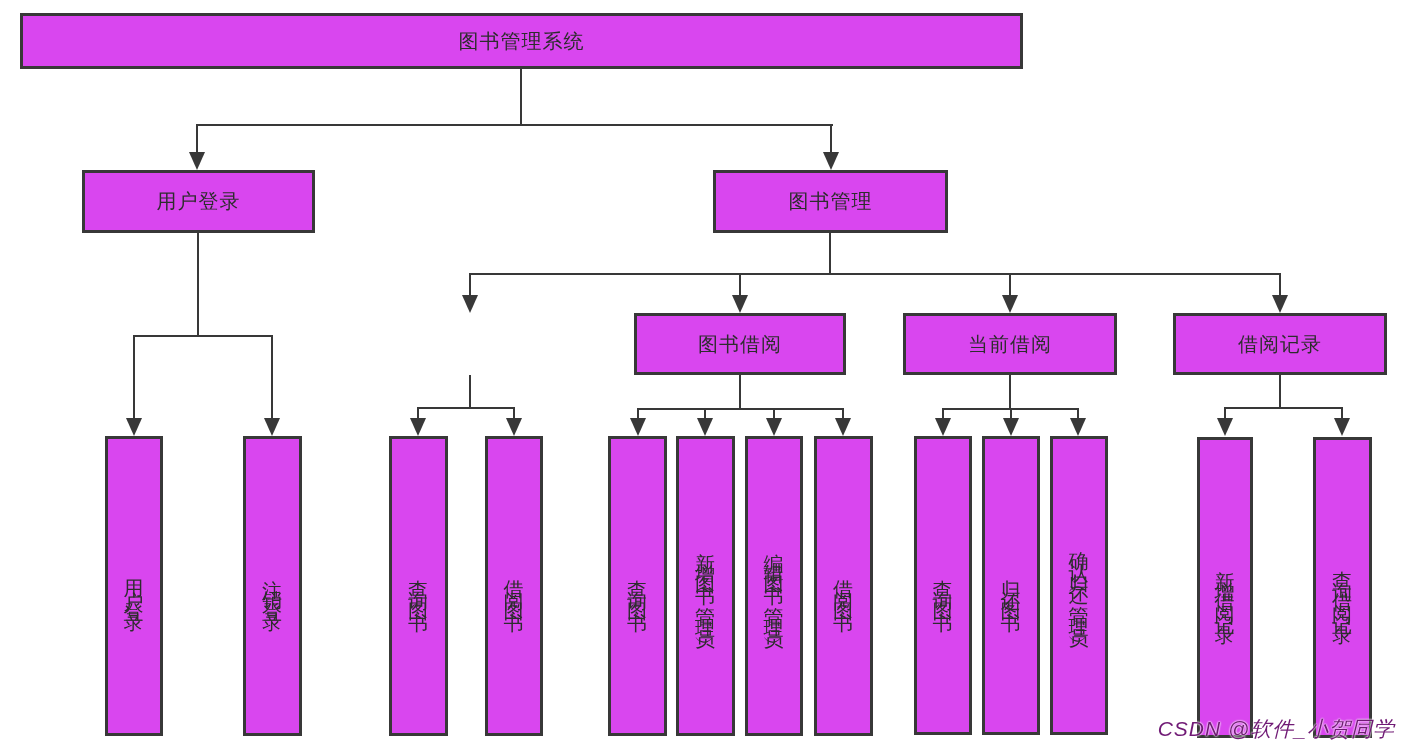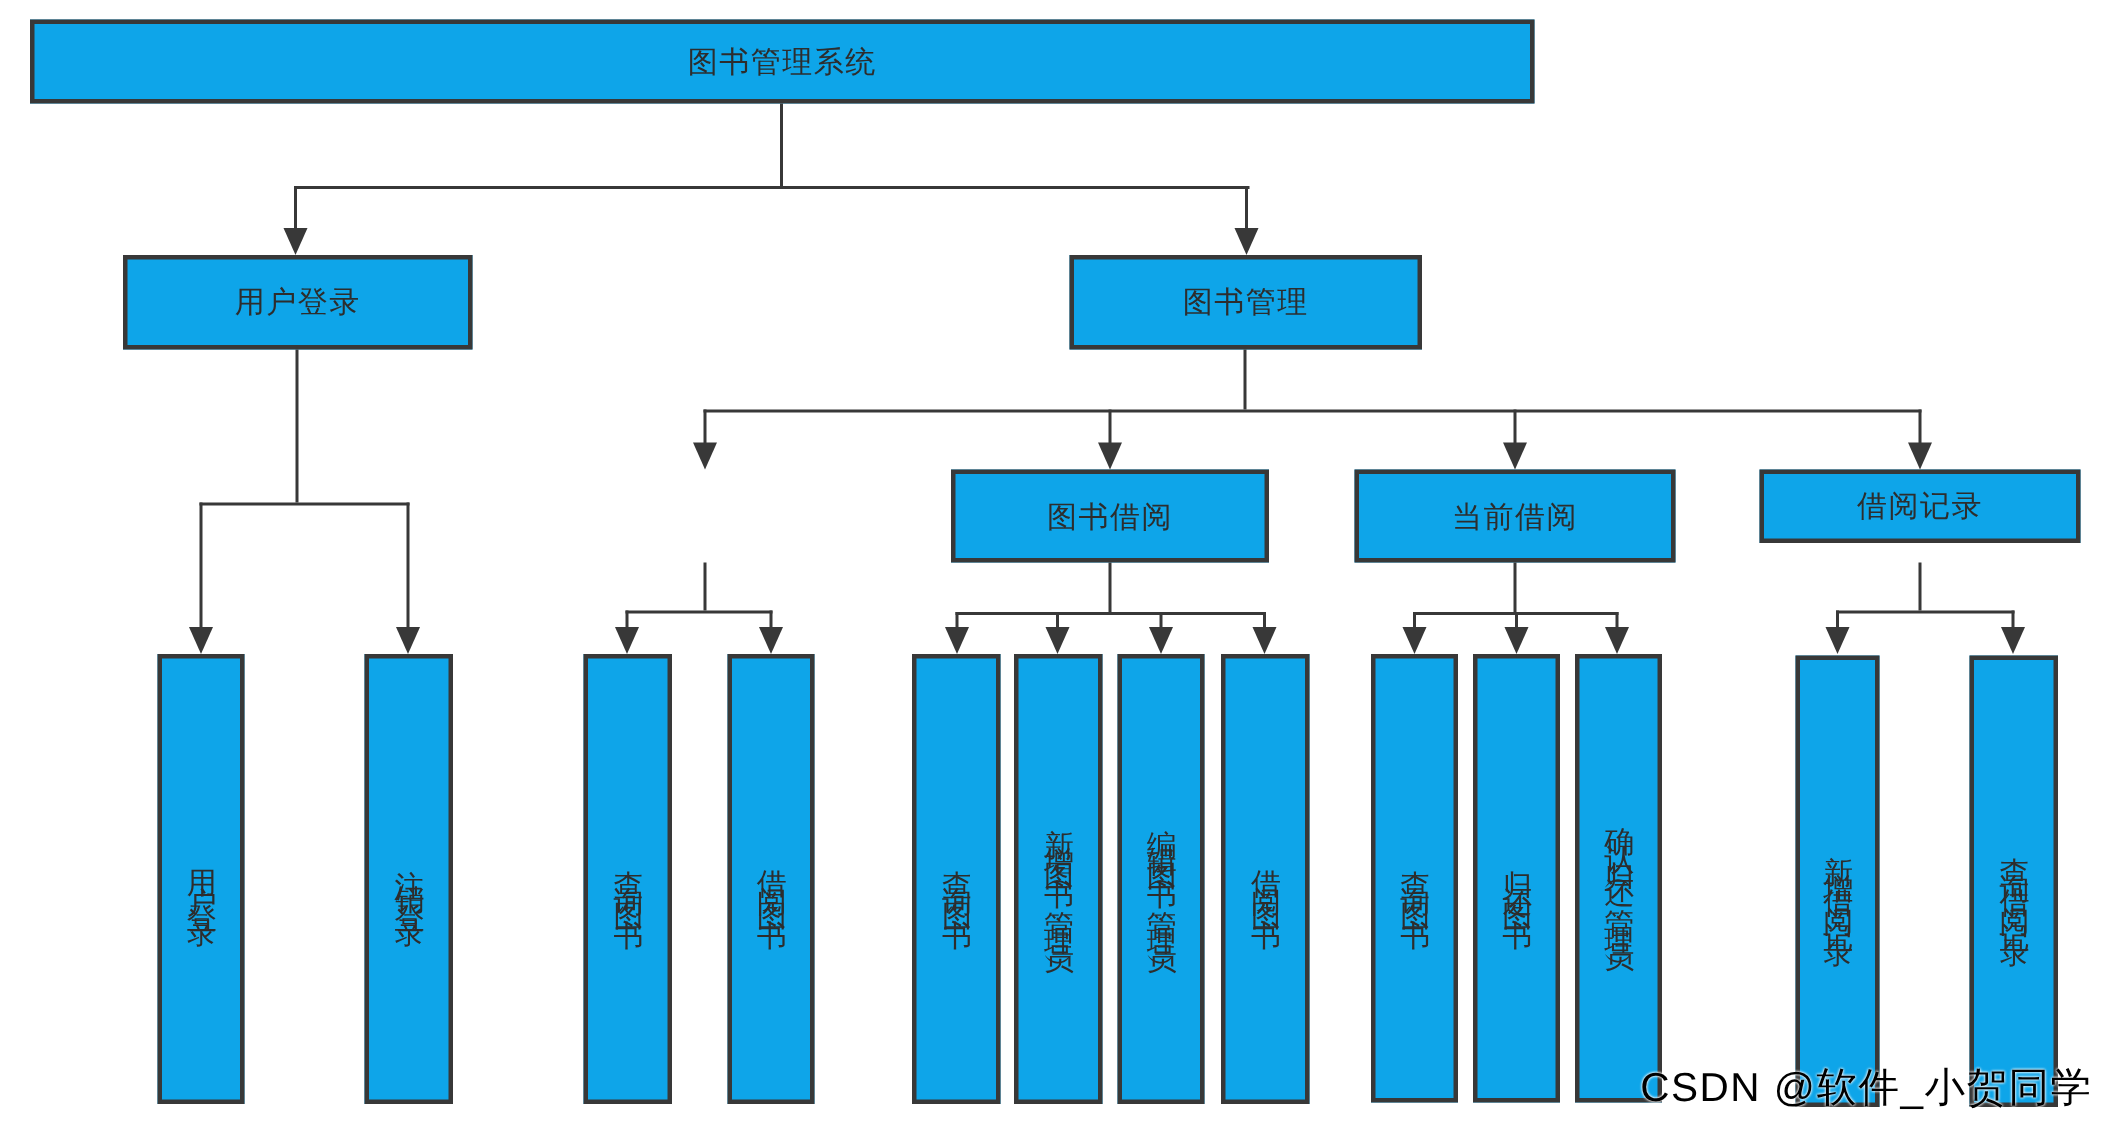--- a/index.html
+++ b/index.html
@@ -3,42 +3,42 @@
 <meta charset="utf-8">
 <style>
   html,body { margin:0; padding:0; background:#ffffff; }
   #canvas {
     position:relative; width:1405px; height:747px; background:#ffffff;
     font-family:"Liberation Sans","DejaVu Sans",sans-serif; color:#2d2d2d;
     overflow:hidden;
   }
   .box {
     position:absolute; box-sizing:border-box;
-    border:3px solid #383838; background:#0ea5e9;
+    border:3px solid #383838; background:#d946ef;
     display:flex; align-items:center; justify-content:center;
     font-size:20px; letter-spacing:1px; color:#2d2d2d;
   }
   .vbox { letter-spacing:0; }
   .vbox .vlabel {
     writing-mode:vertical-rl; text-orientation:upright;
     letter-spacing:11px; font-size:20px; line-height:1;
     white-space:nowrap;
   }
   .hline { position:absolute; height:2px; background:#383838; }
   .vline { position:absolute; width:2px;  background:#383838; }
   .arrow-down {
     position:absolute; width:0; height:0;
     border-left:8px solid transparent; border-right:8px solid transparent;
     border-top:18px solid #383838;
   }
   #watermark {
     position:absolute; right:10px; bottom:4px;
-    font-size:27px; color:#000000; letter-spacing:1px;
+    font-size:21px; color:#701a75; letter-spacing:1px;
     text-shadow:0 0 2px #ffffff, 0 0 2px #ffffff;
-    z-index:5; white-space:nowrap;
+    z-index:5; white-space:nowrap;font-style:italic;
   }
 </style>
 </head>
 <body>
 
 <div id="canvas">
 
   <div class="box" style="left:20px; top:13px; width:1003px; height:56px;">
     <span>图书管理系统</span>
   </div>
@@ -74,21 +74,21 @@
   <div class="arrow-down" style="left:1002px; top:295px;"></div>
   <div class="vline" style="left:1279px; top:273px; height:24px;"></div>
   <div class="arrow-down" style="left:1272px; top:295px;"></div>
 
   <div class="box" style="left:903px; top:313px; width:214px; height:62px;">
     <span>当前借阅</span>
   </div>
   <div class="box" style="left:634px; top:313px; width:212px; height:62px;">
     <span>图书借阅</span>
   </div>
-  <div class="box" style="left:1173px; top:313px; width:214px; height:49px;">
+  <div class="box" style="left:1173px; top:313px; width:214px; height:62px;">
     <span>借阅记录</span>
   </div>
 
   <div class="vline" style="left:469px; top:375px; height:32px;"></div>
   <div class="hline" style="left:417px; top:407px; width:98px;"></div>
   <div class="vline" style="left:417px; top:407px; height:13px;"></div>
   <div class="arrow-down" style="left:410px; top:418px;"></div>
   <div class="vline" style="left:513px; top:407px; height:13px;"></div>
   <div class="arrow-down" style="left:506px; top:418px;"></div>
 

